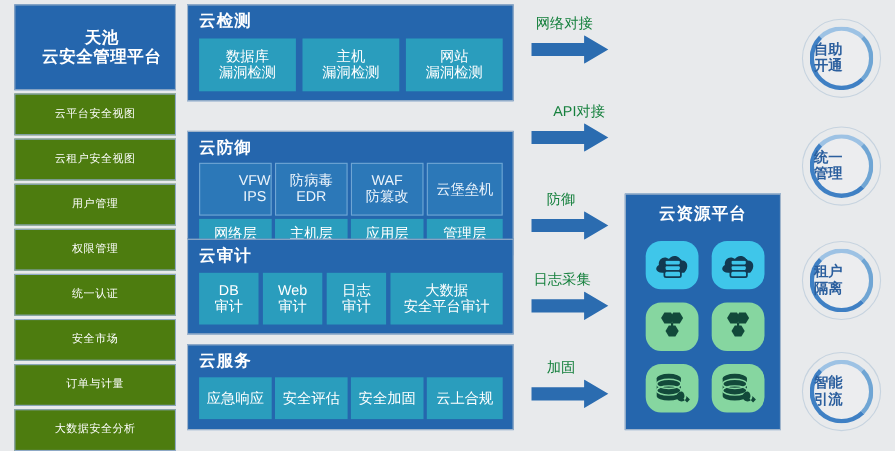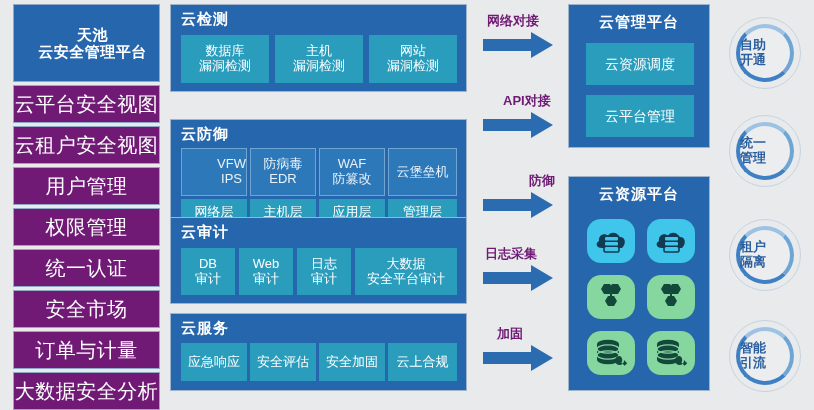--- a/index.html
+++ b/index.html
@@ -29,25 +29,25 @@
     text-align: center;
     line-height: 1.15;
   }
 
   
   #sidebar {
     left: 13px; top: 4px; width: 147px; height: 402px;
   }
   .side-item {
     width: 147px;
-    background: #701a75;
+    background: #4d7c0f;
     color: #ffffff;
     border: 1px solid #8fa9c6;
     box-sizing: border-box;
-    font-size: 20px;
+    font-size: 10px;
     letter-spacing: .5px;
     margin-bottom: 3px;
   }
   .side-item.head {
     height: 78px;
     font-weight: bold;
     font-size: 15px;
     background: #2566ad;
     padding-left: 12px;
   }
@@ -84,23 +84,23 @@
   }
   .cell.layer {
     background: #2a9dbd;
     font-size: 13px;
   }
 
   
   .arrow-group { position: absolute; }
   .arrow-label {
     position: absolute;
-    color: #701a75;
+    color: #15803d;
     font-size: 13px;
-    font-weight: bold;
+    font-weight: normal;
     white-space: nowrap;
   }
 
   
   .rpanel {
     position: absolute;
     background: #2566ad;
     border: 1px solid #9fb4cb;
     box-sizing: border-box;
   }
@@ -321,50 +321,40 @@
   </div>
 
   <div class="arrow-group" style="left:483px; top:92px;">
     <div class="arrow-label" style="left:20px; top:0;">API对接</div>
     <svg width="72" height="26" style="position:absolute; left:0; top:20px;">
       <polygon points="0,7 48,7 48,0 70,13 48,26 48,19 0,19" fill="#2b6cb0"></polygon>
     </svg>
   </div>
 
   <div class="arrow-group" style="left:483px; top:172px;">
-    <div class="arrow-label" style="left:14px; top:0;margin-left:32px;">防御</div>
+    <div class="arrow-label" style="left:14px; top:0;">防御</div>
     <svg width="72" height="26" style="position:absolute; left:0; top:20px;">
       <polygon points="0,7 48,7 48,0 70,13 48,26 48,19 0,19" fill="#2b6cb0"></polygon>
     </svg>
   </div>
 
   <div class="arrow-group" style="left:483px; top:245px;">
     <div class="arrow-label" style="left:2px; top:0;">日志采集</div>
     <svg width="72" height="26" style="position:absolute; left:0; top:20px;">
       <polygon points="0,7 48,7 48,0 70,13 48,26 48,19 0,19" fill="#2b6cb0"></polygon>
     </svg>
   </div>
 
   <div class="arrow-group" style="left:483px; top:325px;">
     <div class="arrow-label" style="left:14px; top:0;">加固</div>
     <svg width="72" height="26" style="position:absolute; left:0; top:20px;">
       <polygon points="0,7 48,7 48,0 70,13 48,26 48,19 0,19" fill="#2b6cb0"></polygon>
     </svg>
   </div>
 
-  <div class="rpanel" style="left:568px; top:4px; width:142px; height:144px;">
-    <div class="rpanel-title">云管理平台</div>
-
-    <div class="rcell center-txt" style="left:17px; top:38px; width:108px; height:42px;">
-      <span>云资源调度</span>
-    </div>
-    <div class="rcell center-txt" style="left:17px; top:90px; width:108px; height:42px;">
-      <span>云平台管理</span>
-    </div>
-  </div>
 
   <div class="rpanel" style="left:568px; top:176px; width:142px; height:215px;">
     <div class="rpanel-title">云资源平台</div>
 
     <div class="res-icon cy" style="left:18px; top:42px;">
       <svg width="34" height="28" viewBox="0 0 34 28">
         <path d="M8 21 C2 21 1 16 5 14 C4 8 11 5 14 9 C16 4 24 5 25 10 C31 9 33 16 28 21 Z" fill="#123a52"></path>
         <rect x="11" y="10" width="13" height="3.4" rx="1" fill="#3fc6ea"></rect>
         <rect x="11" y="15" width="13" height="3.4" rx="1" fill="#3fc6ea"></rect>
         <rect x="11" y="20" width="13" height="3.4" rx="1" fill="#3fc6ea"></rect>

